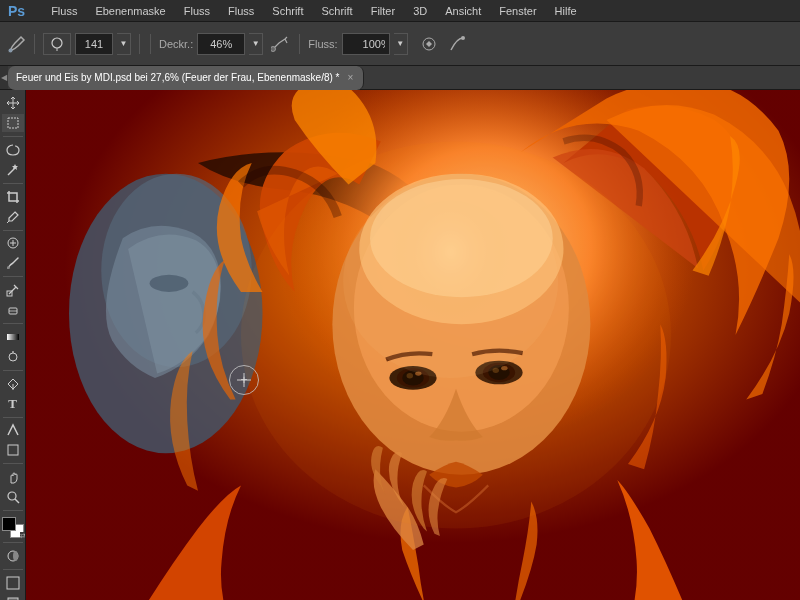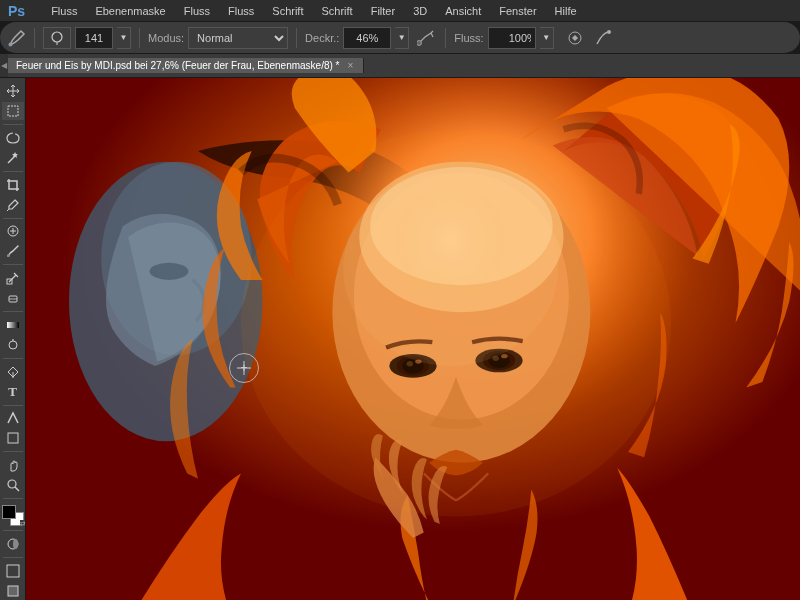--- a/index.html
+++ b/index.html
@@ -34,27 +34,26 @@
       color: #5b9bd5;
       font-weight: bold;
       font-size: 14px;
       margin-right: 12px;
       padding: 0 4px;
     }
 
     
     #toolbar {
       background: #3c3c3c;
-      height: 32px;
+      height: 44px;
       display: flex;
       align-items: center;
       padding: 0 6px;
       gap: 6px;
       border-bottom: 1px solid #1a1a1a;
-      border-radius: 16px;
     }
     .tool-group {
       display: flex;
       align-items: center;
       gap: 4px;
     }
     .tool-btn {
       background: #3c3c3c;
       border: 1px solid #555;
       color: #ccc;
@@ -149,27 +148,28 @@
       background: #3a3a3a;
       height: 24px;
       display: flex;
       align-items: center;
       border-bottom: 1px solid #1a1a1a;
     }
     .doc-tab {
       background: #4a4a4a;
       border-right: 1px solid #222;
       padding: 0 8px;
-      height: 15px;
+      height: 24px;
       display: flex;
       align-items: center;
       gap: 6px;
       font-size: 11px;
       color: #ccc;
       cursor: pointer;
+      border-radius: 7px;
     }
     .doc-tab.active {
       background: #5a5a5a;
       color: #fff;
     }
     .doc-tab-close {
       font-size: 10px;
       color: #aaa;
       cursor: pointer;
       padding: 0 2px;
@@ -287,26 +287,20 @@
         <circle cx="8" cy="7" r="5" fill="none" stroke="#ccc" stroke-width="1.2"></circle>
         <line x1="8" y1="12" x2="8" y2="15" stroke="#ccc" stroke-width="1"></line>
       </svg>
     </div>
     <input class="tool-input" type="text" style="width: 38px;" value="141">
     <div class="tool-btn" style="width:14px; border-left:none; font-size:8px;">▼</div>
   </div>
 
   <div class="separator-v"></div>
 
-  <div class="tool-group">
-    <span class="tool-label">Modus:</span>
-    <select class="tool-select" style="width:100px;">
-      <option>Normal</option>
-    </select>
-  </div>
 
   <div class="separator-v"></div>
 
   <div class="tool-group">
     <span class="tool-label">Deckr.:</span>
     <input class="tool-input" type="text" style="width: 48px;" value="46%">
     <div class="tool-btn" style="width:14px; border-left:none; font-size:8px;">▼</div>
   </div>
 
   <div class="lt-btn" style="width:22px; height:22px; border:1px solid transparent;">

